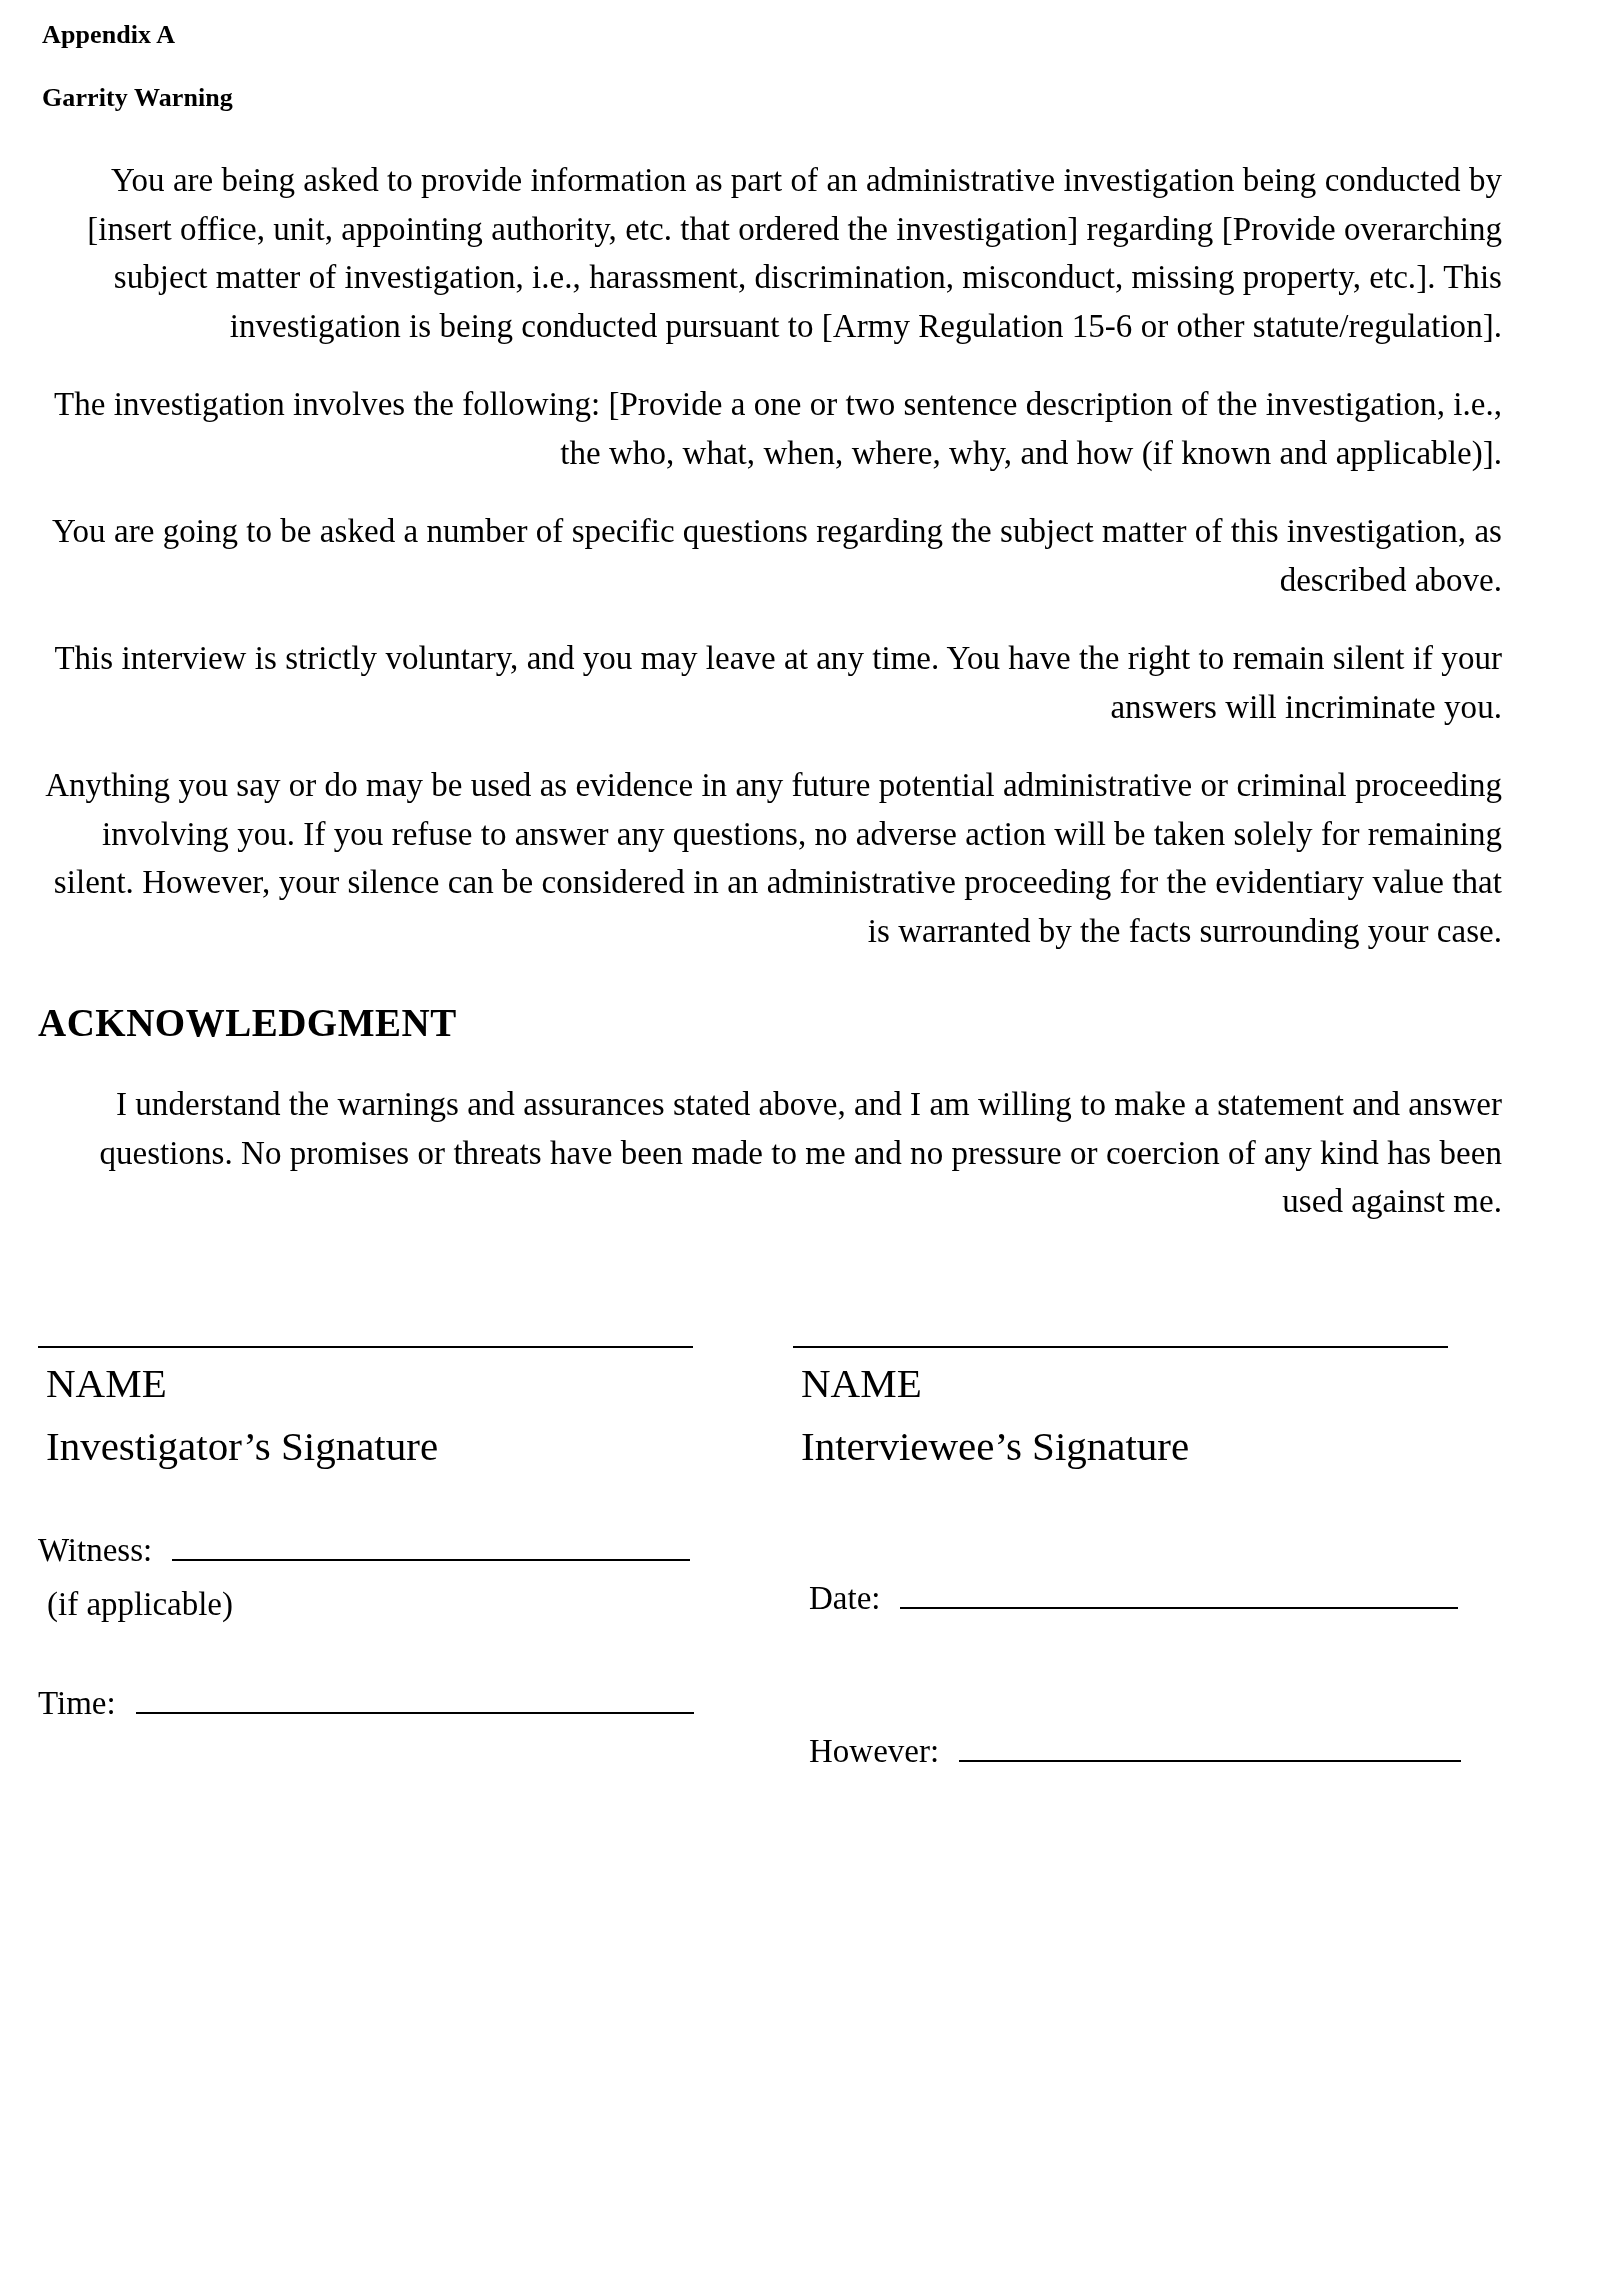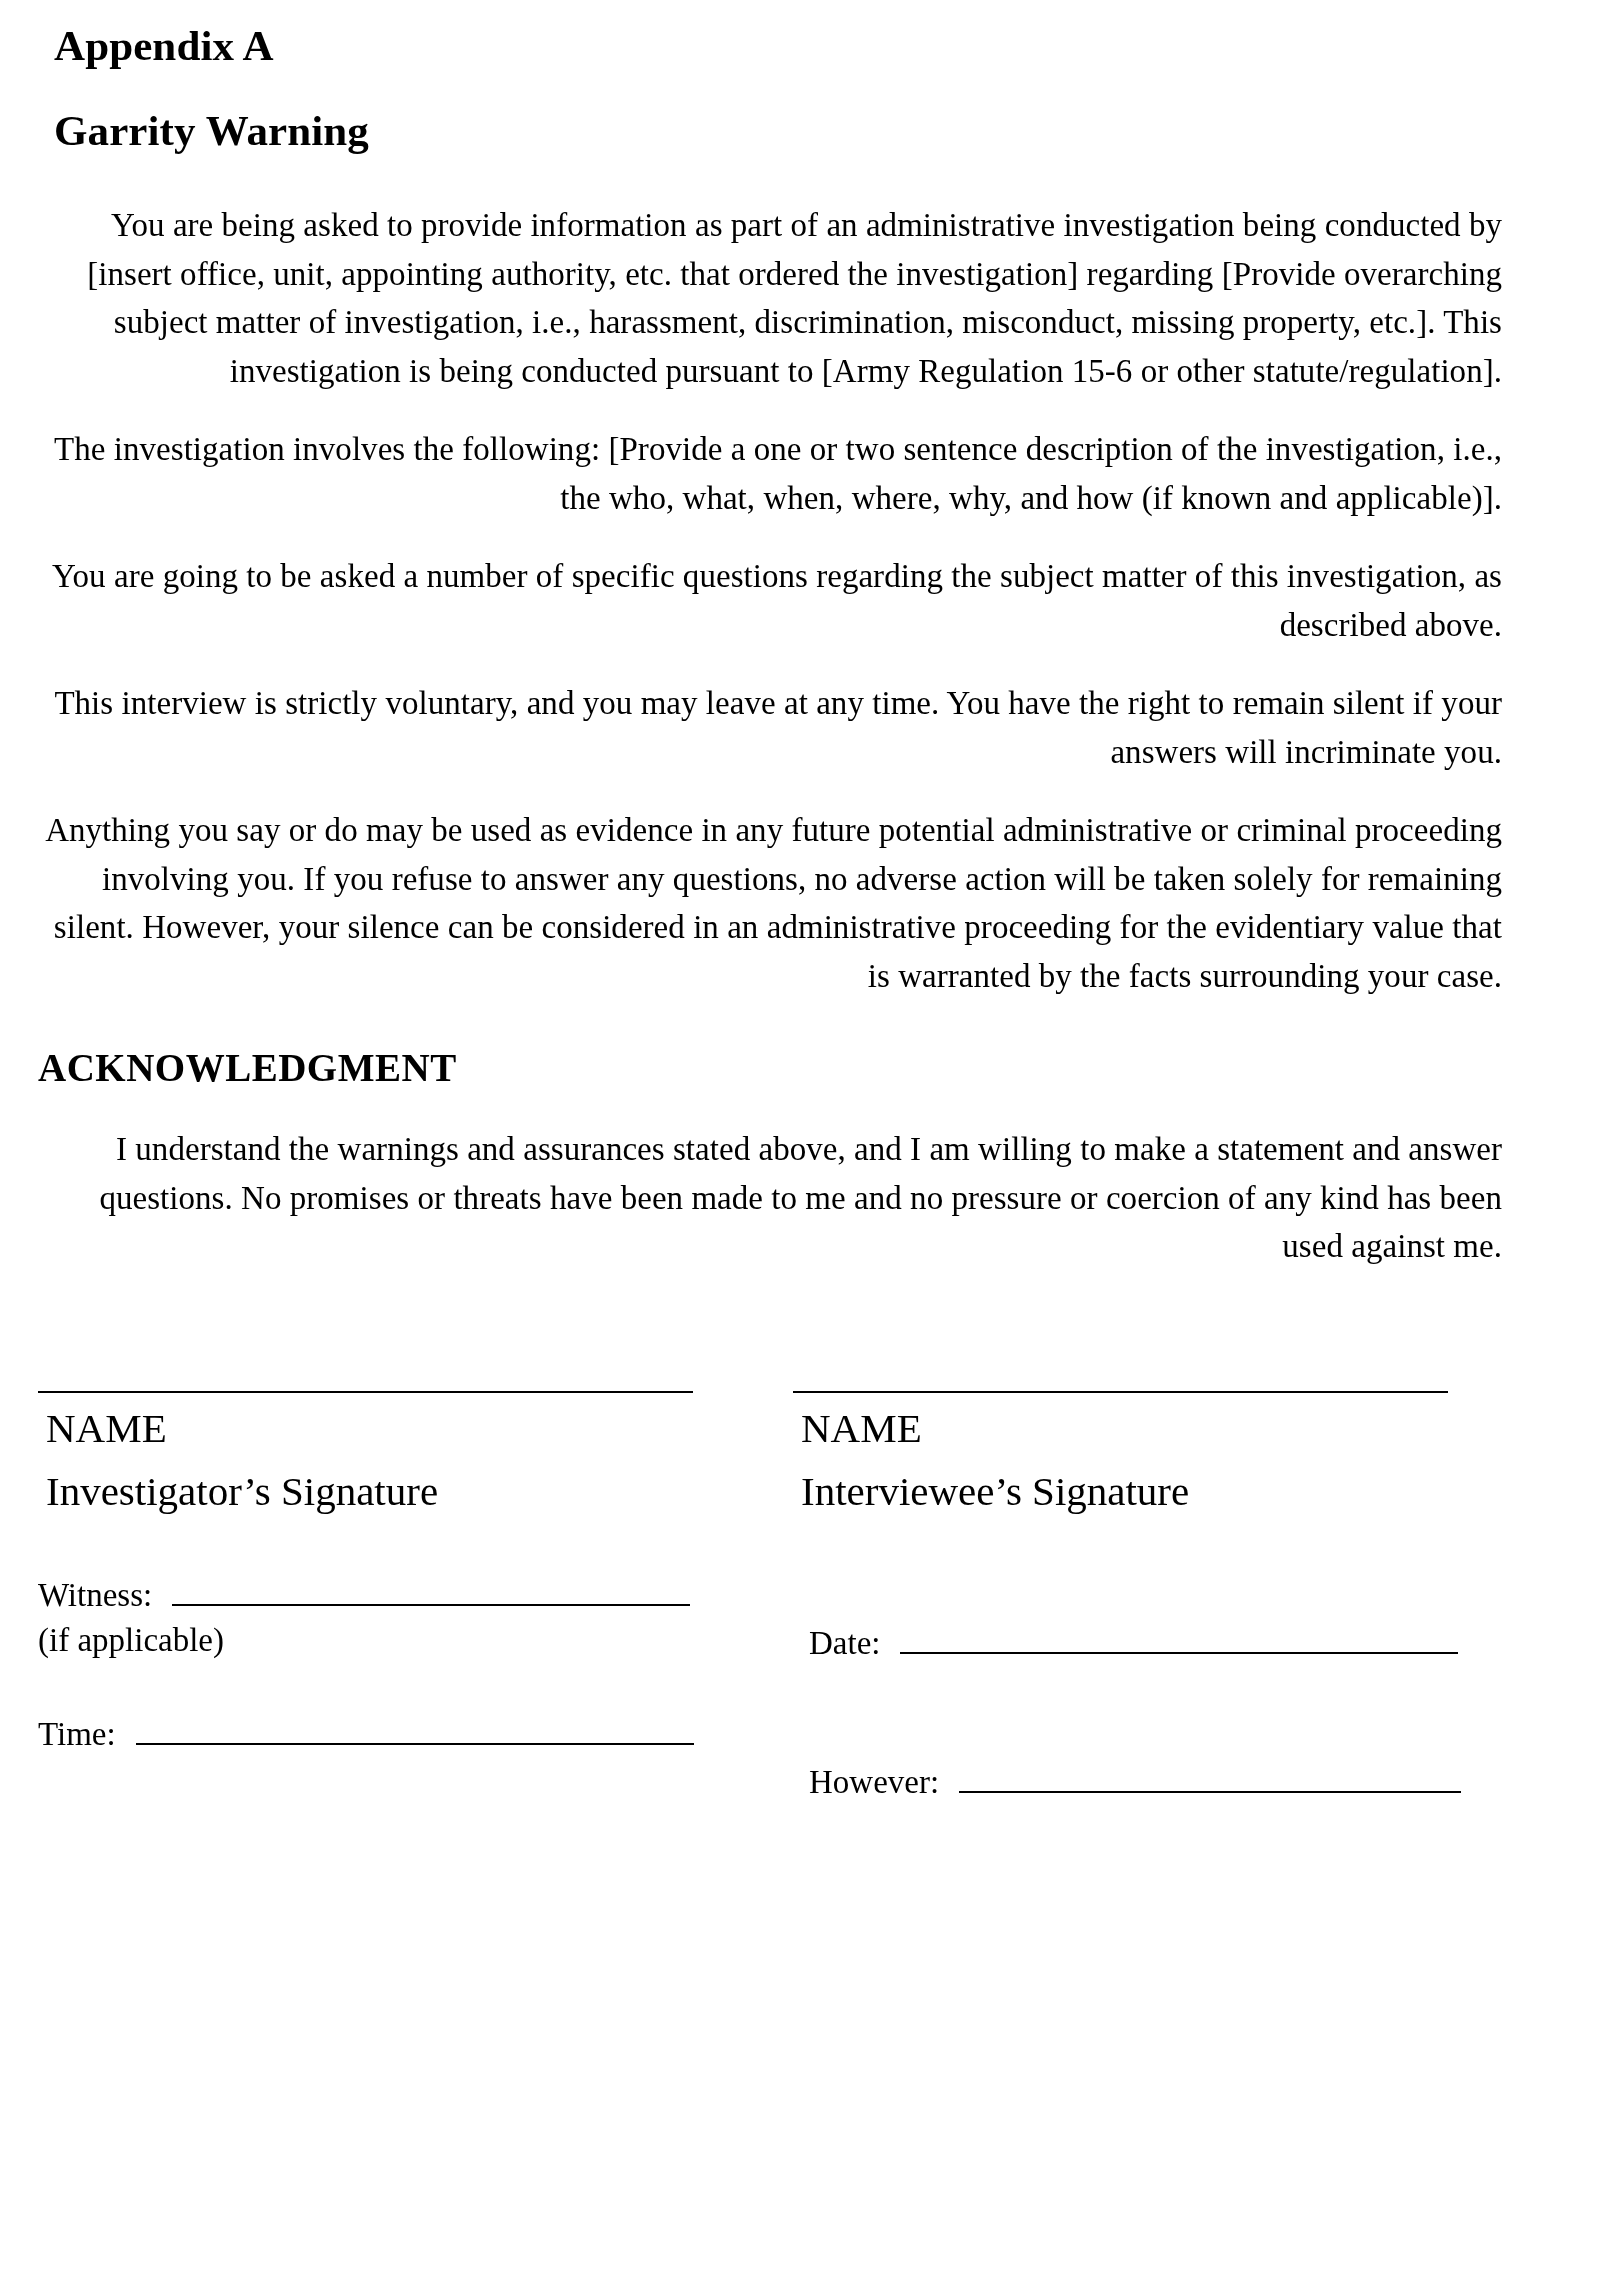--- a/index.html
+++ b/index.html
@@ -20,23 +20,23 @@
     height: 2295px;
     box-sizing: border-box;
     padding: 17.5px 80px 0 38px;
     background: #ffffff;
   }
   .doc-body {
     width: 1464px;
   }
   .heading {
     font-weight: bold;
-    font-size: 43px;
+    font-size: 26px;
     line-height: 1.32;
-    margin: 0 0 29px 16px;
+    margin: 0 0 29px 4px;
     letter-spacing: 0.1px;
   }
   .heading.second {
     margin-bottom: 41px;
   }
   p.para {
     font-size: 33px;
     line-height: 1.47;
     margin: 0 0 30px 0;
     text-align: right;
@@ -103,21 +103,21 @@
     flex: 0 0 auto;
     height: 29px;
   }
   .field-line.w-witness { width: 518px; }
   .field-line.w-date    { width: 558px; }
   .field-line.w-time    { width: 558px; }
   .field-line.w-loc     { width: 502px; }
   .subnote {
     font-size: 33px;
     line-height: 1.35;
-    margin: 0;
+    margin: 9px;
   }
   .field-block {
     width: 725px;
     box-sizing: border-box;
   }
   .field-block.right {
     margin-left: 46px;
     margin-top: 48px;
   }
 </style>

